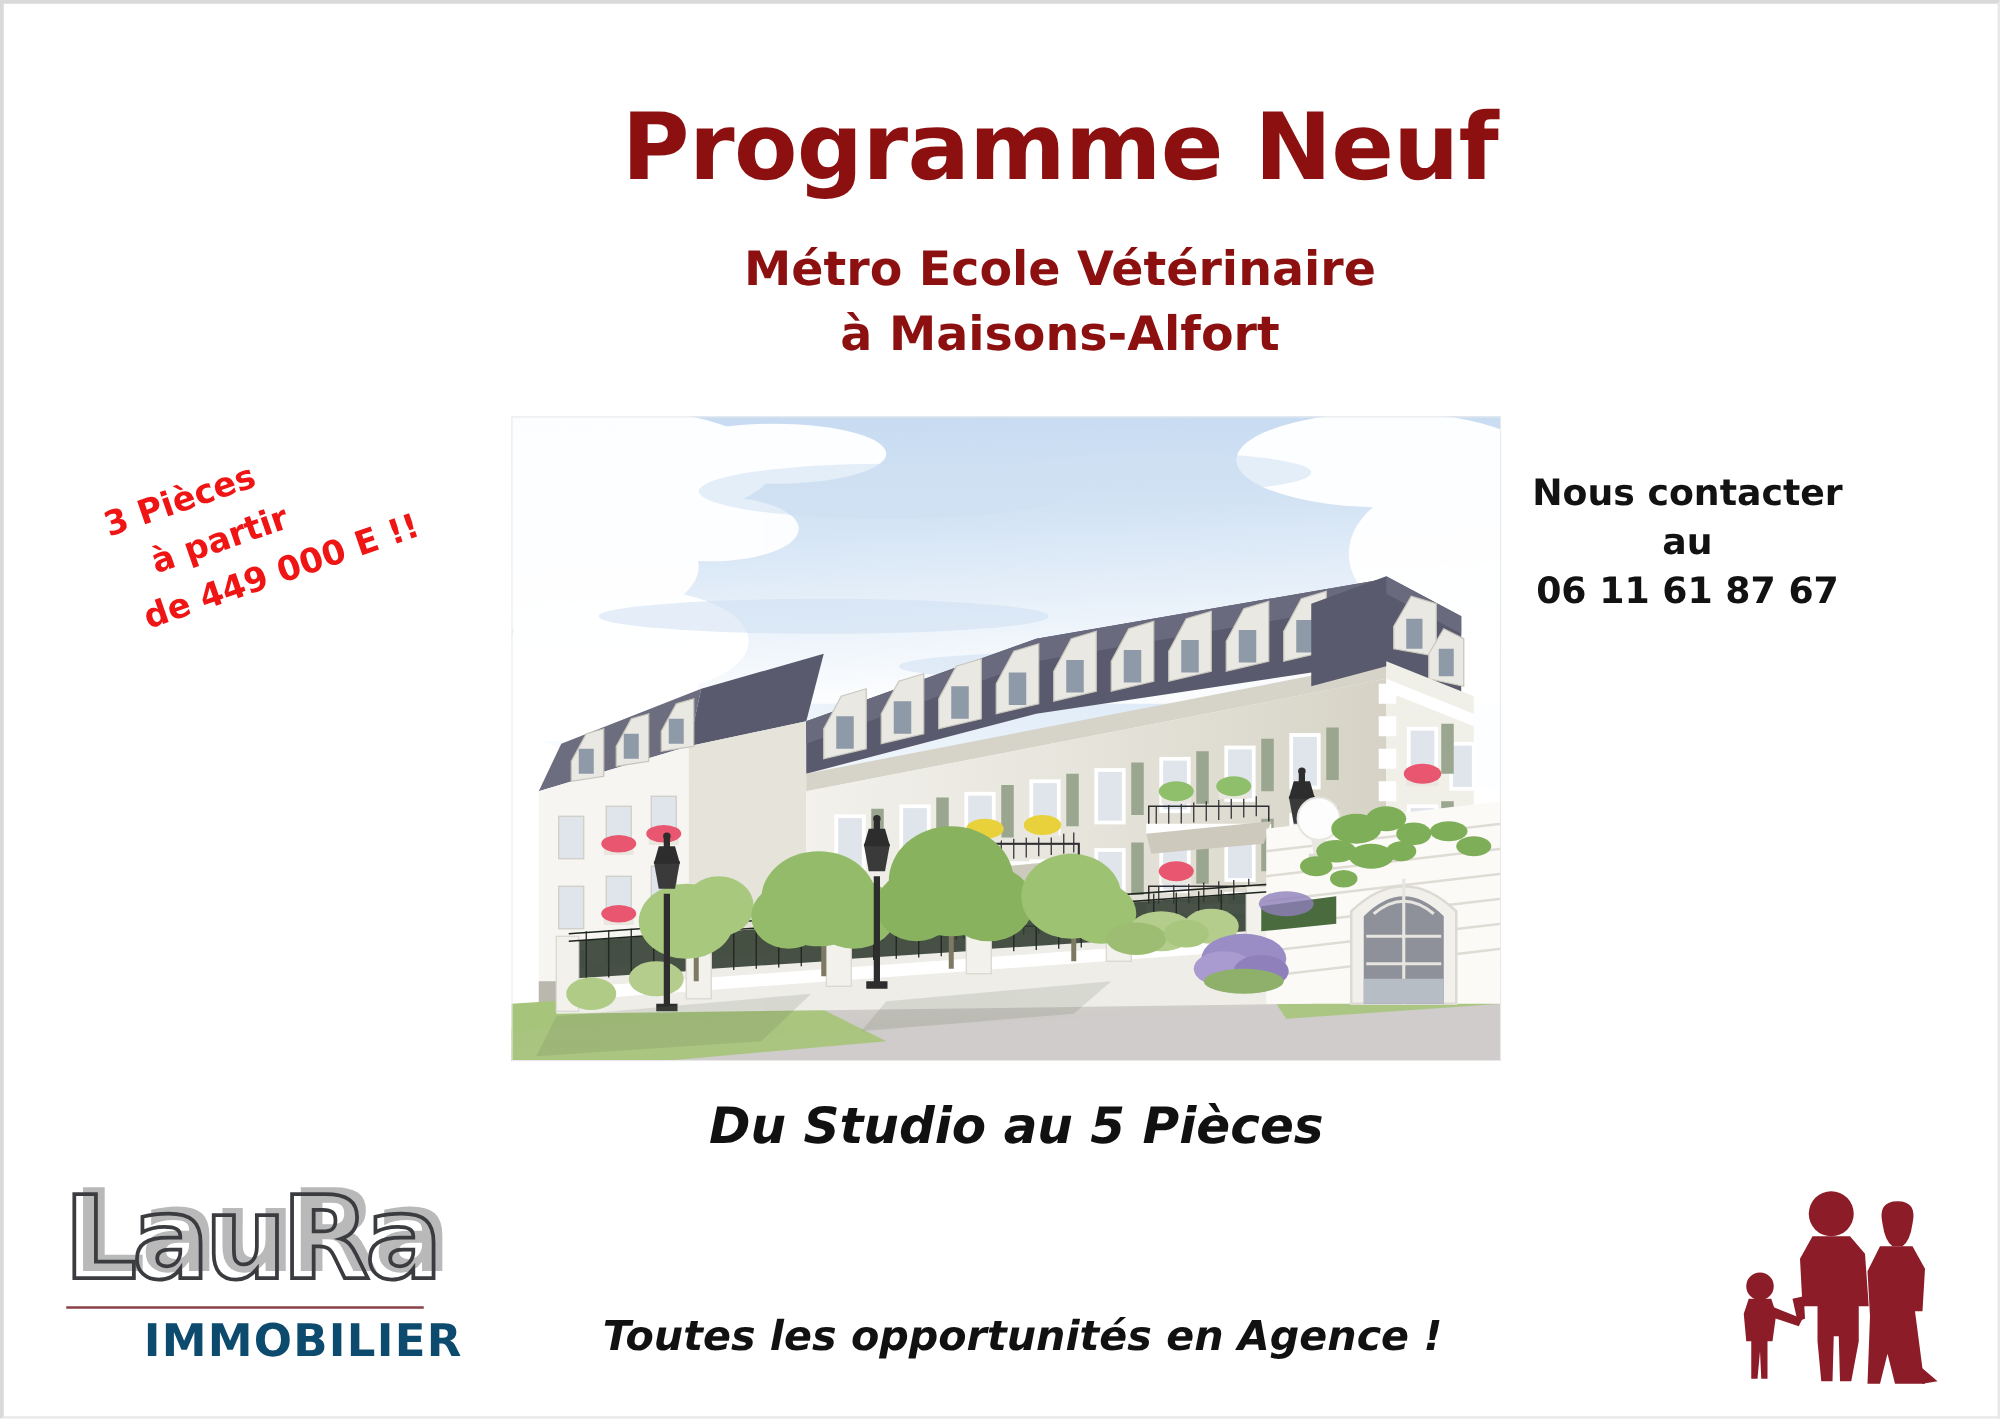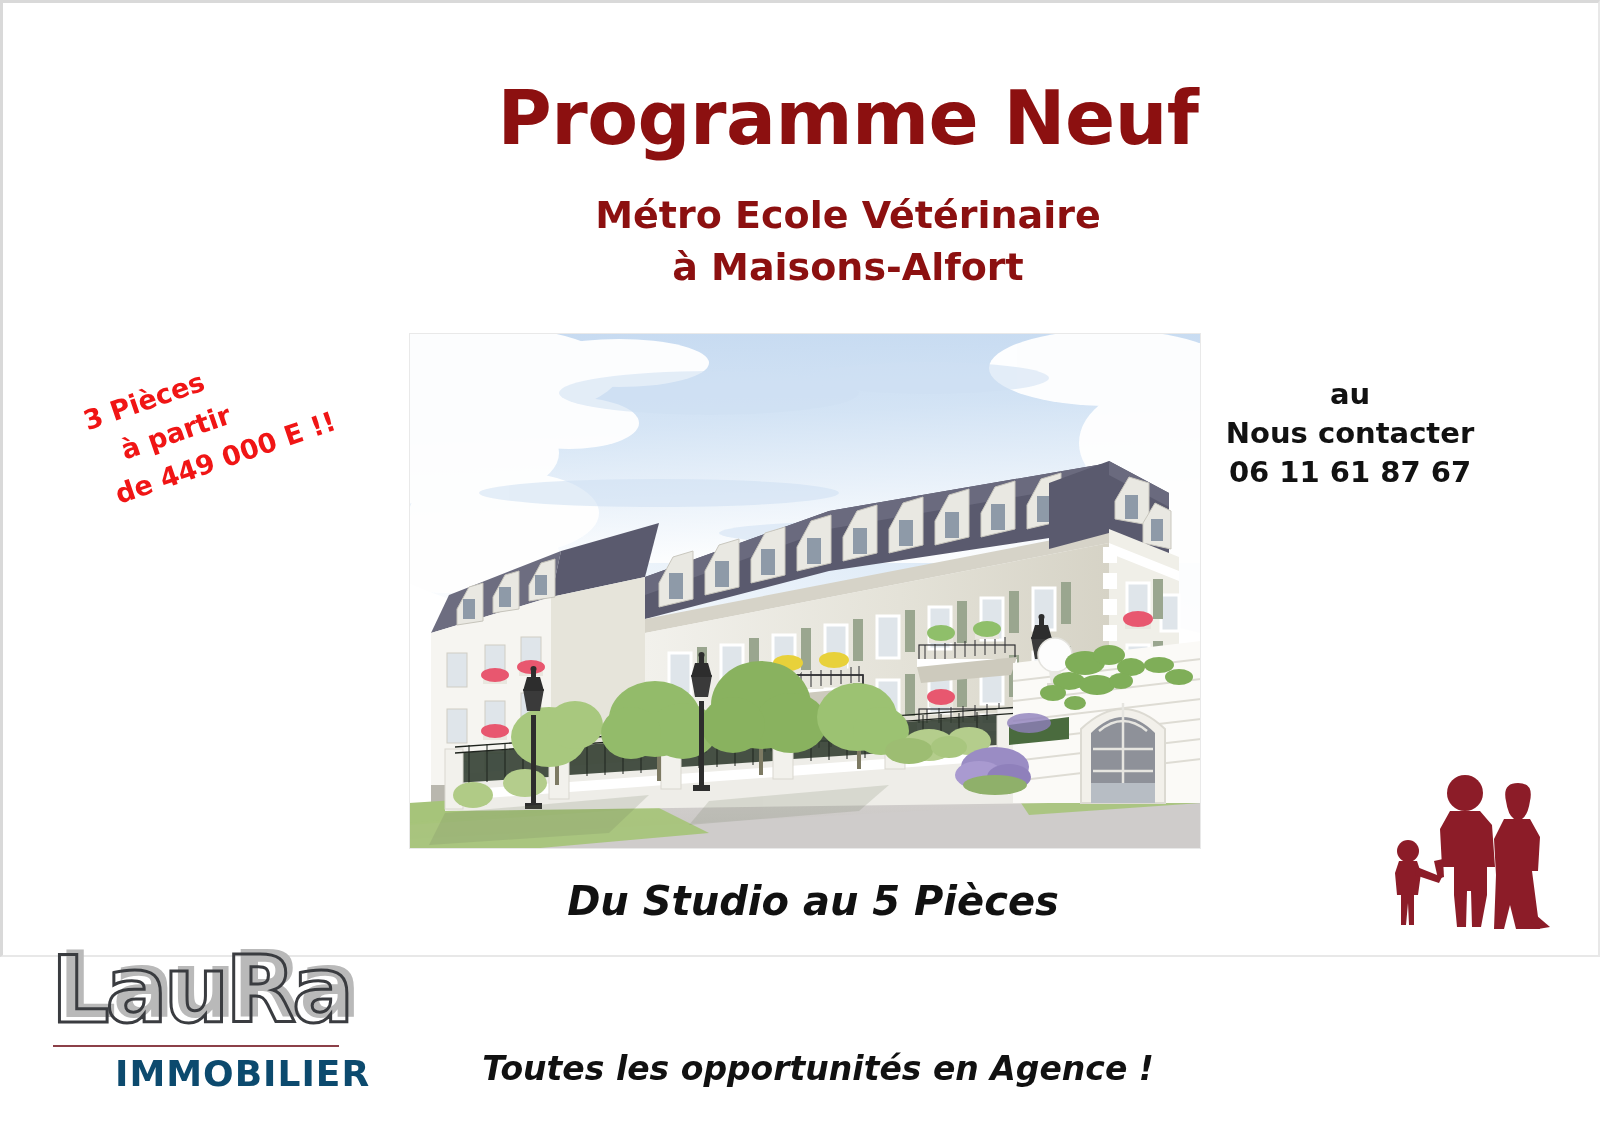--- a/index.html
+++ b/index.html
@@ -4,21 +4,21 @@
 <style>
   * { box-sizing: border-box; margin: 0; padding: 0; }
   html, body {
     width: 1600px; height: 1135px;
     background: #ffffff;
     font-family: "DejaVu Sans", sans-serif;
     overflow: hidden;
   }
   #poster {
     position: relative;
-    width: 1600px; height: 957px;
+    width: 1600px; height: 1135px;
     background: #ffffff;
     border-top: 3px solid #d9d9d9;
     border-left: 3px solid #d9d9d9;
     border-right: 2px solid #e8e8e8;
     border-bottom: 2px solid #e8e8e8;
   }
 
   
   .headline {
     position: absolute;
@@ -171,22 +171,22 @@
     </div>
   </div>
 
   <div class="price-flash">
     <span class="l1">3 Pièces</span>
     <span class="l2">à partir</span>
     <span class="l3">de 449 000 E !!</span>
   </div>
 
   <div class="contact">
+    <span>Nous contacter</span>
     <span>au</span>
-    <span>Nous contacter</span>
     <span>06 11 61 87 67</span>
   </div>
 
   <div class="render">
     <svg width="792" height="516" viewBox="0 0 792 516">
       <defs>
         <linearGradient id="skyGrad" x1="0" y1="0" x2="0.25" y2="1">
           <stop offset="0%" stop-color="#c3d8f0"></stop>
           <stop offset="45%" stop-color="#d4e4f5"></stop>
           <stop offset="100%" stop-color="#ffffff"></stop>

